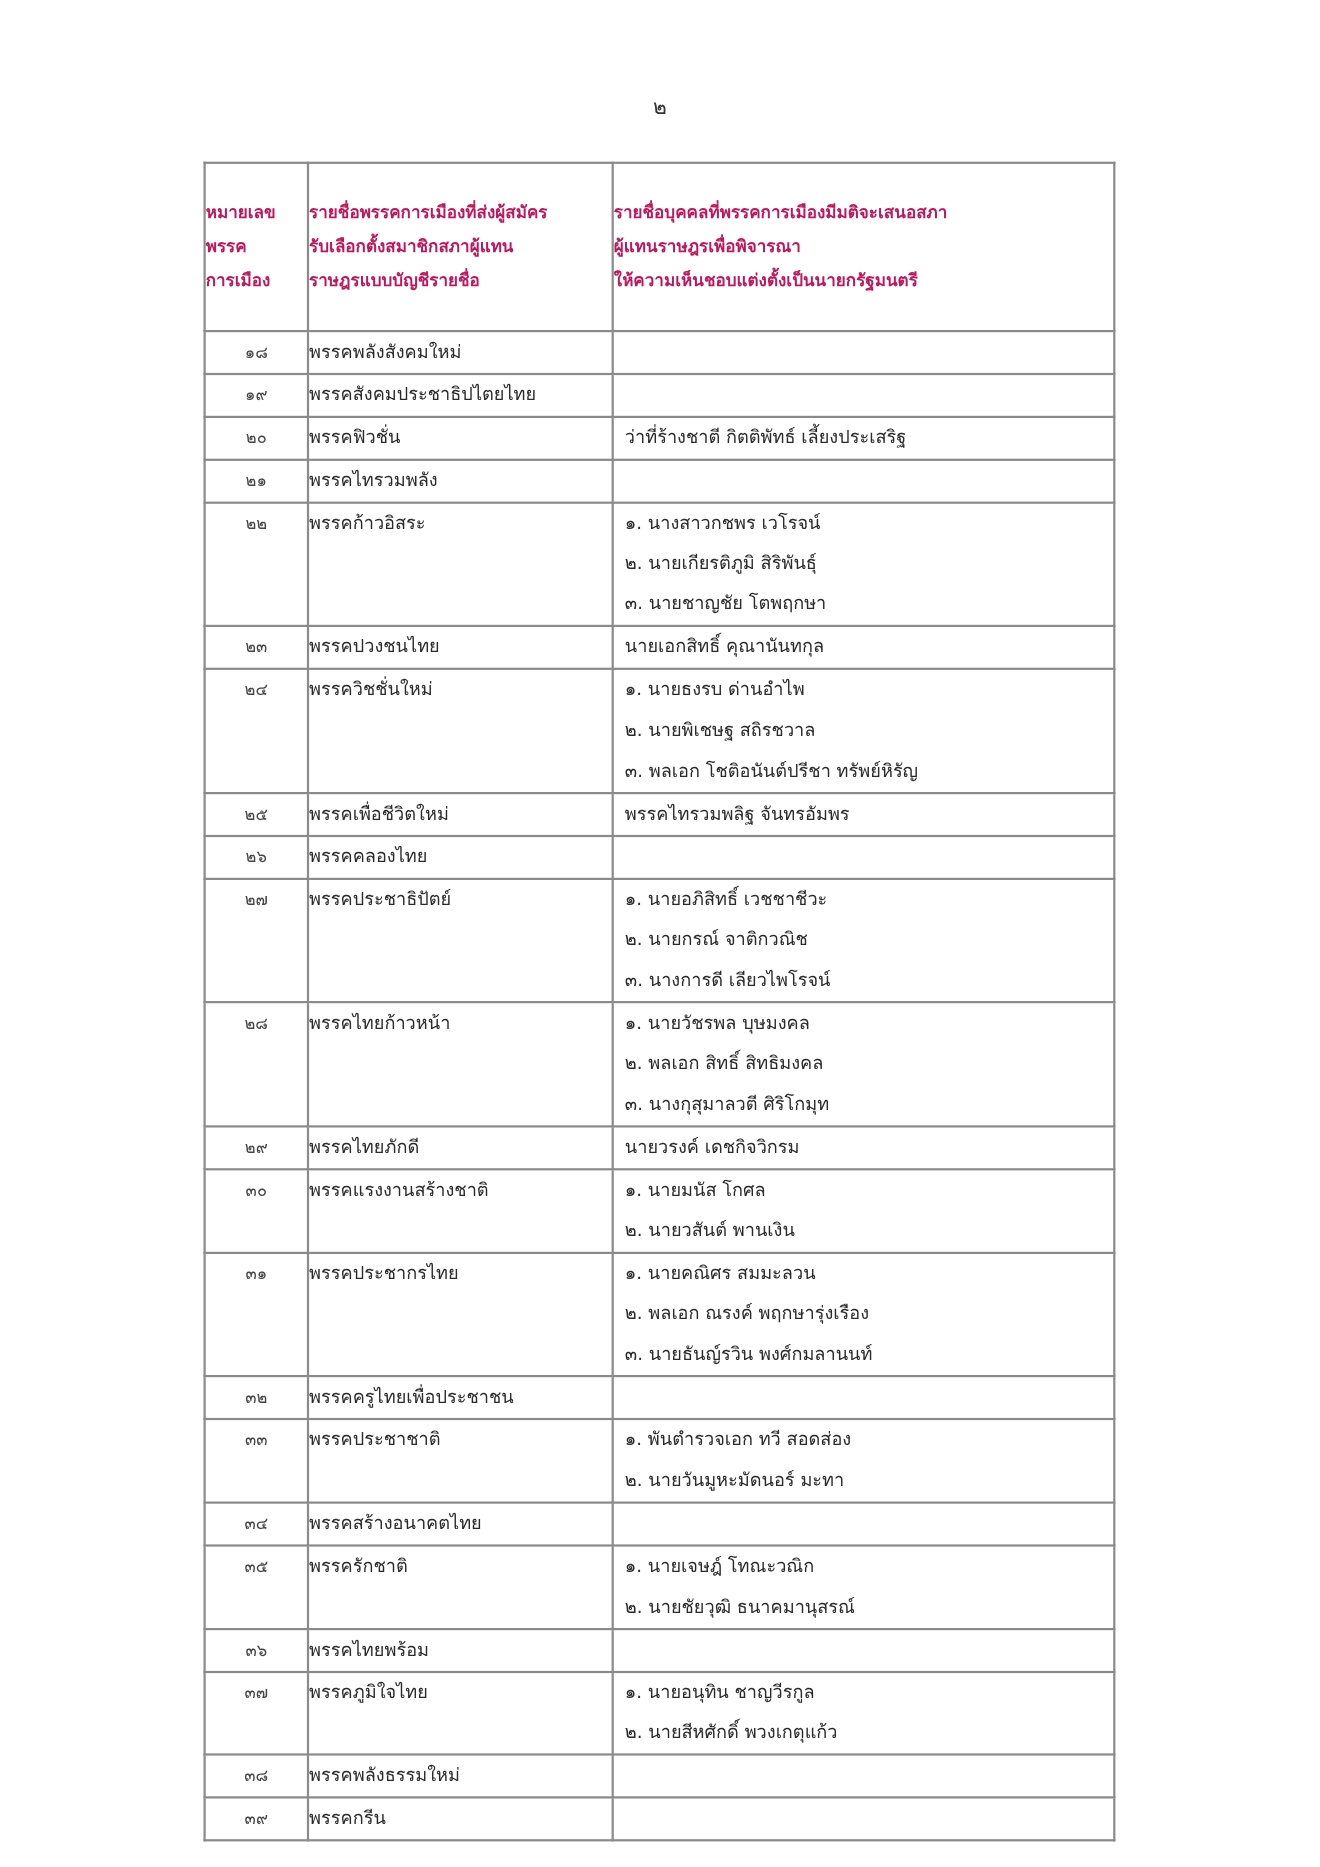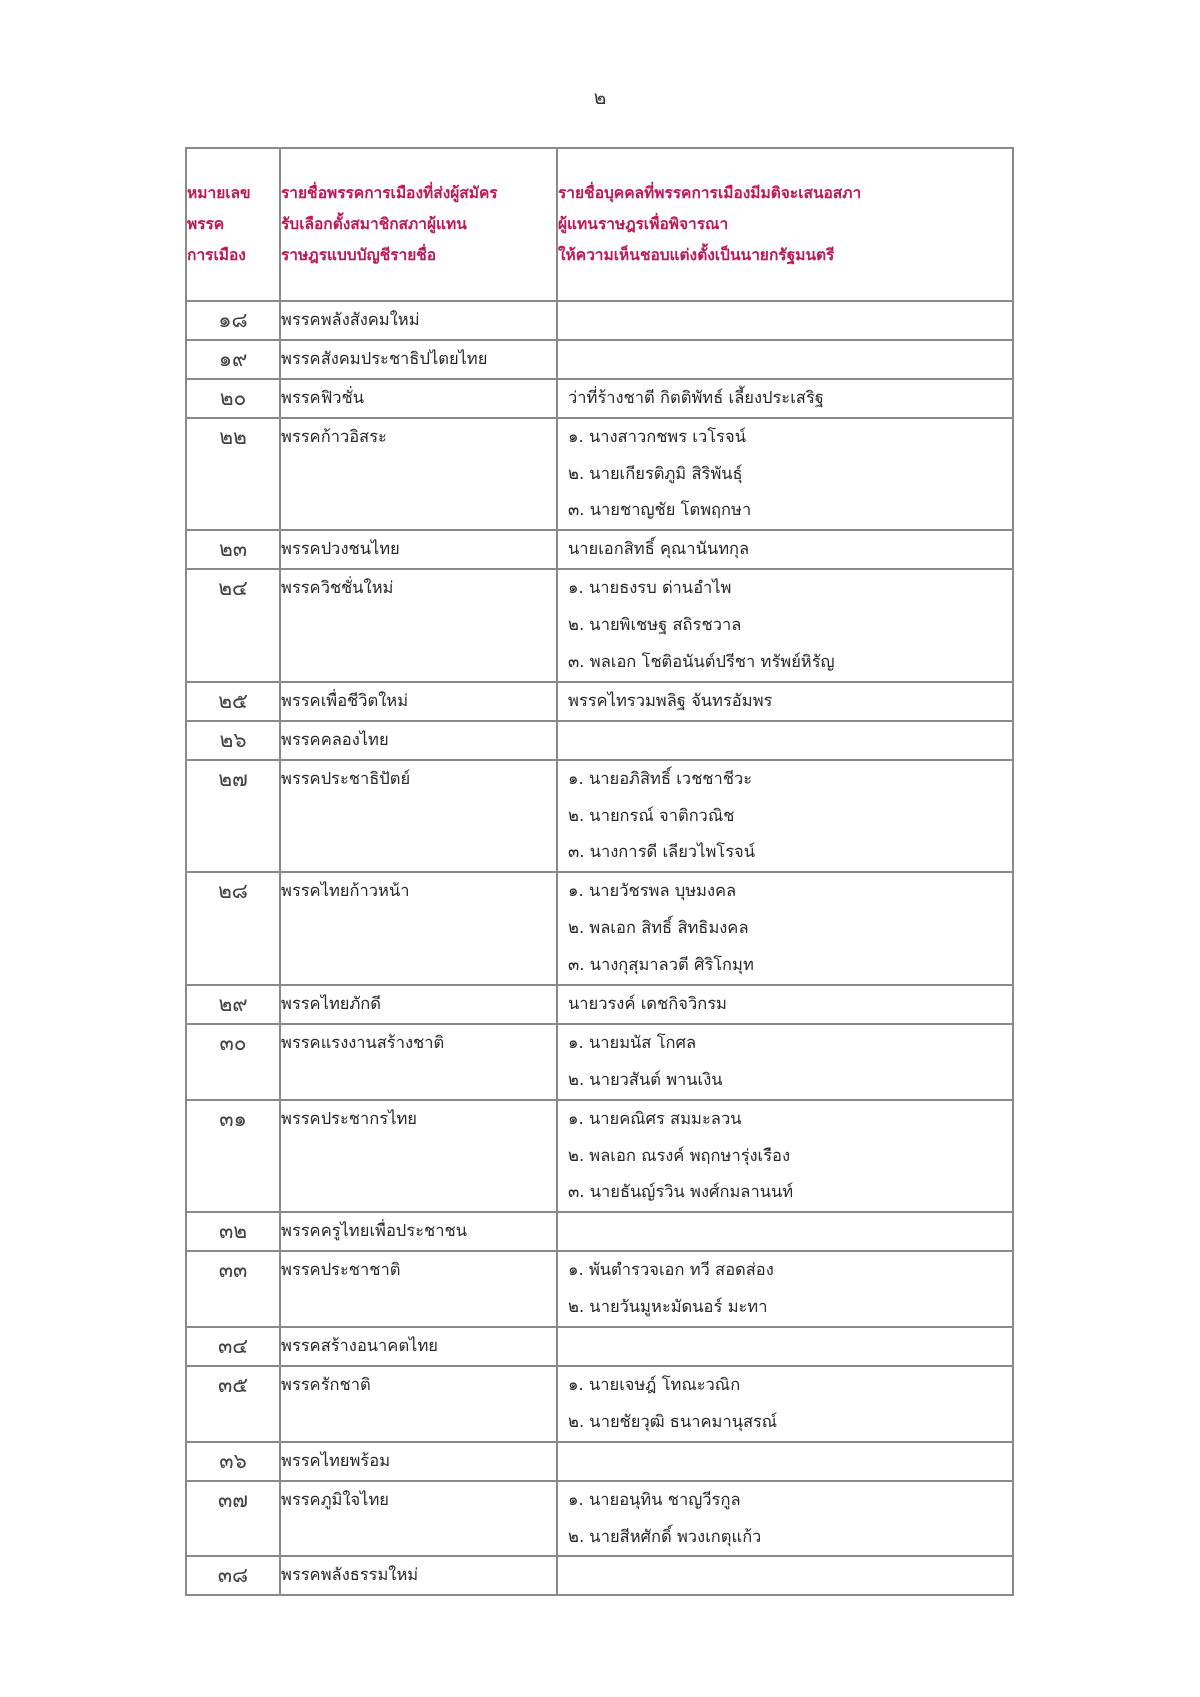--- a/index.html
+++ b/index.html
@@ -46,21 +46,21 @@
       vertical-align: middle;
       text-align: left;
       font-weight: bold;
       font-size: 15.5px;
       line-height: 31px;
       color: #be185d;
     }
     .doc-table th .hline { display: block; }
     .doc-table td.num {
       text-align: center;
-      font-size: 21px;
+      font-size: 15px;
       color: #444;
     }
     .doc-table td.party {
       font-size: 16.5px;
     }
     .doc-table td.person {
       padding-left: 10px;
       font-size: 16.5px;
     }
     .line {
@@ -130,20 +130,31 @@
         </td>
         <td class="party">
           <span class="line">พรรคฟิวชั่น</span>
         </td>
         <td class="person">
           <span class="line">ว่าที่ร้างชาตี กิตติพัทธ์ เลี้ยงประเสริฐ</span>
         </td>
       </tr>
       <tr>
         <td class="num">
+          <span class="line">๒๑</span>
+        </td>
+        <td class="party">
+          <span class="line">พรรคไทรวมพลัง</span>
+        </td>
+        <td class="person">
+          <span class="line"></span>
+        </td>
+      </tr>
+      <tr>
+        <td class="num">
           <span class="line">๒๒</span>
         </td>
         <td class="party">
           <span class="line">พรรคก้าวอิสระ</span>
         </td>
         <td class="person">
           <span class="line">๑. นางสาวกชพร เวโรจน์</span>
           <span class="line">๒. นายเกียรติภูมิ สิริพันธุ์</span>
           <span class="line">๓. นายชาญชัย โตพฤกษา</span>
         </td>
@@ -324,19 +335,30 @@
           <span class="line">๑. นายอนุทิน ชาญวีรกูล</span>
           <span class="line">๒. นายสีหศักดิ์ พวงเกตุแก้ว</span>
         </td>
       </tr>
       <tr>
         <td class="num">
           <span class="line">๓๘</span>
         </td>
         <td class="party">
           <span class="line">พรรคพลังธรรมใหม่</span>
+        </td>
+        <td class="person">
+          <span class="line"></span>
+        </td>
+      </tr>
+      <tr>
+        <td class="num">
+          <span class="line">๓๙</span>
+        </td>
+        <td class="party">
+          <span class="line">พรรคกรีน</span>
         </td>
         <td class="person">
           <span class="line"></span>
         </td>
       </tr>
     </tbody>
 </table>
 
 </body></html>

